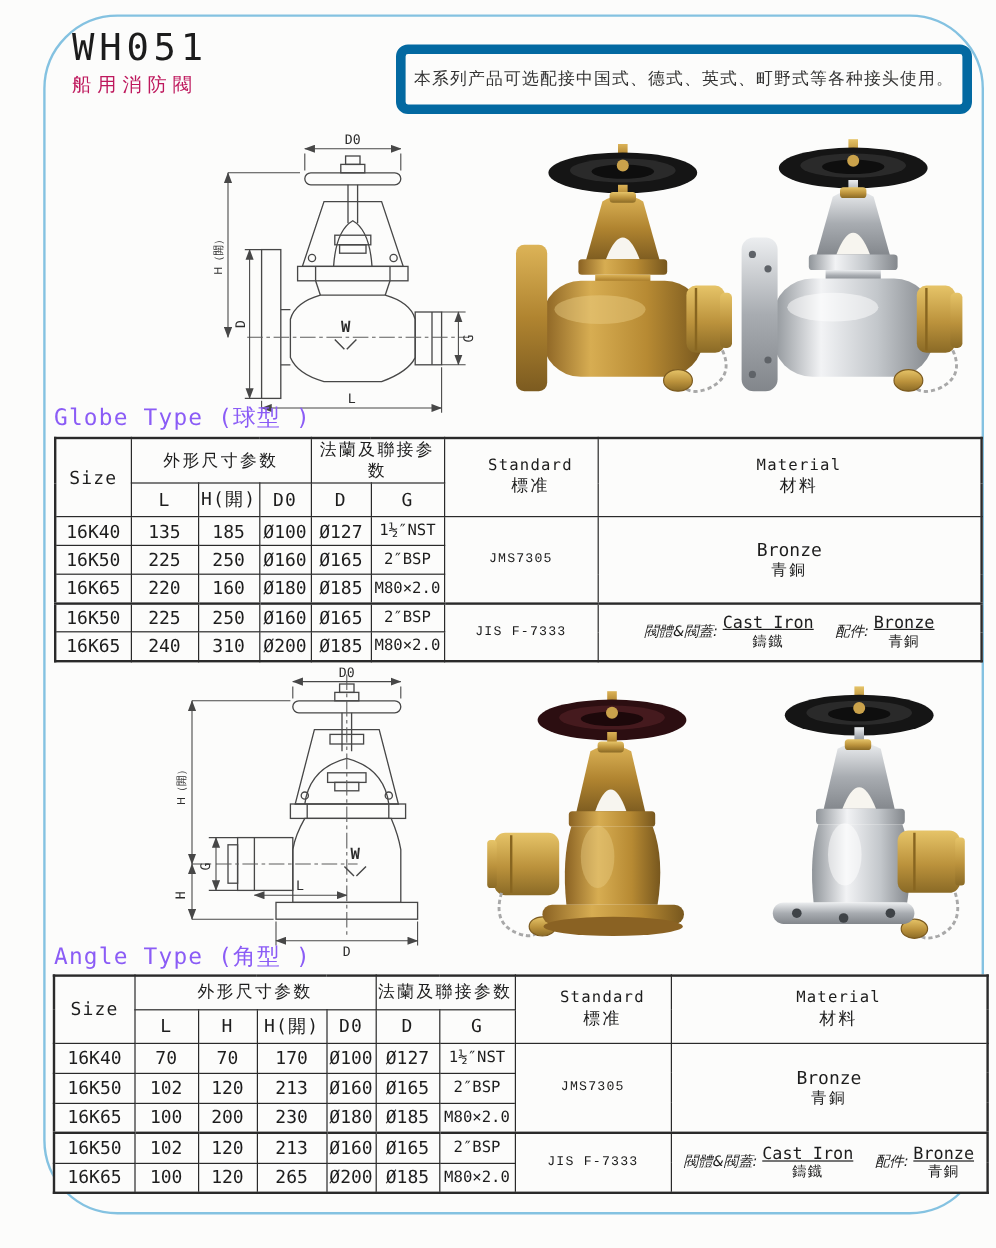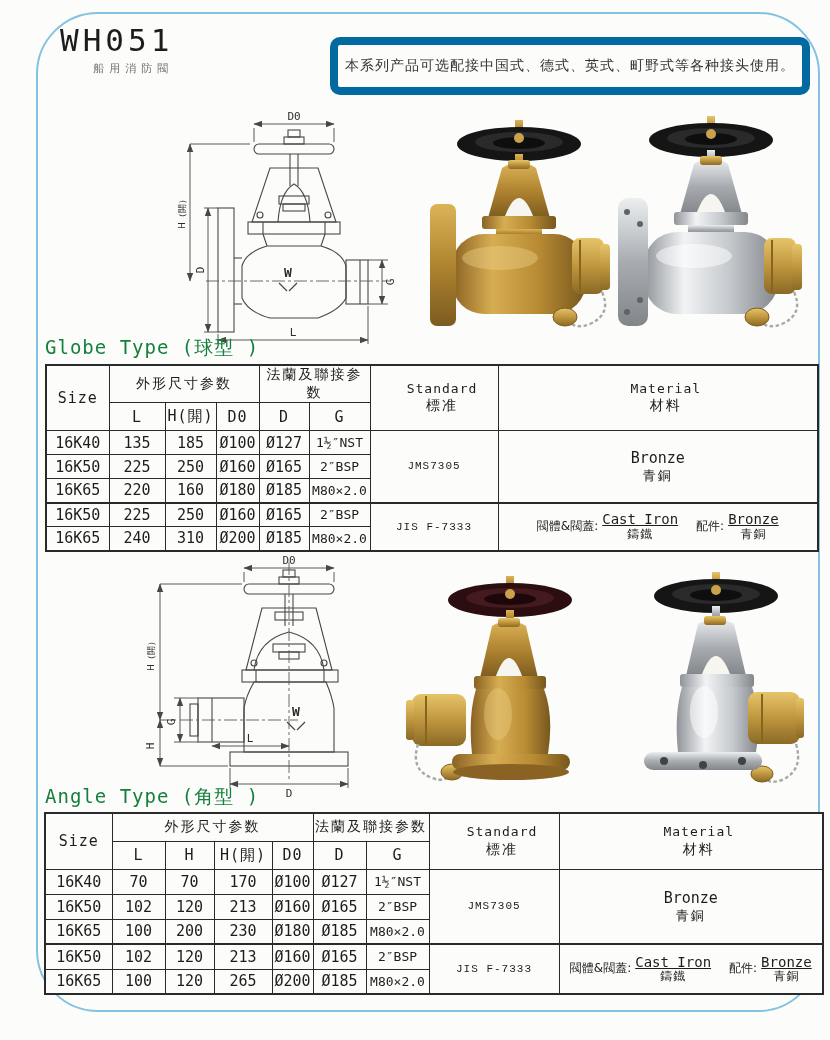--- a/index.html
+++ b/index.html
@@ -3,27 +3,27 @@
 <meta charset="utf-8">
 <style>
   html,body{margin:0;padding:0;background:#ffffff;}
   .page{position:relative;width:830px;height:1040px;background:#fcfcfb;overflow:hidden;
         font-family:"DejaVu Sans Mono","Liberation Mono",monospace;color:#222;}
   .frame{position:absolute;left:36px;top:12px;width:780px;height:996px;
          border:2px solid #84c2e1;border-radius:62px;}
   
   .brand{position:absolute;left:60px;top:22px;}
   .model{font-size:31px;font-weight:normal;letter-spacing:4px;color:#1c1c1c;}
-  .sub-cn{font-size:11px;letter-spacing:5px;margin-top:3px;font-family:"DejaVu Sans",sans-serif;color:#737373;text-align:right;}
+  .sub-cn{font-size:16px;letter-spacing:5px;margin-top:3px;font-family:"DejaVu Sans",sans-serif;color:#be185d;}
   .sub-en{font-size:19px;letter-spacing:1px;margin-top:4px;color:#1f1f1f;}
   .note{position:absolute;left:330px;top:37px;width:464px;height:42px;border:8px solid #0369a1;
         border-radius:10px;display:flex;align-items:center;justify-content:center;
         font-size:14px;letter-spacing:1px;color:#333;font-family:"DejaVu Sans",sans-serif;background:#fcfcfb;}
   
-  .sec-heading{position:absolute;font-size:19px;letter-spacing:1px;color:#15803d;}
+  .sec-heading{position:absolute;font-size:19px;letter-spacing:1px;color:#8b5cf6;}
   .h-globe{left:45px;top:335px;}
   .h-angle{left:45px;top:784px;}
   
   .tech-drawing{position:absolute;}
   .d-globe{left:176px;top:110px;width:236px;height:240px;}
   .d-angle{left:146px;top:556px;width:248px;height:244px;}
   .photo{position:absolute;}
   .p1{left:424px;top:110px;width:188px;height:230px;}
   .p2{left:614px;top:108px;width:192px;height:232px;}
   .p3{left:402px;top:564px;width:200px;height:235px;}
@@ -51,21 +51,21 @@
   .spec-table td.hd-en{font-size:15px;font-family:"DejaVu Sans Mono",monospace;letter-spacing:1px;}
   .two{display:flex;flex-direction:column;line-height:1.25;padding-left:16px;}
   .two .en{font-size:13px;letter-spacing:1px;}
   .two .cn{font-size:14px;font-family:"DejaVu Sans",sans-serif;letter-spacing:2px;}
   .spec-table td.thread{font-size:13px;letter-spacing:0;}
   .spec-table td.std{font-size:11px;letter-spacing:1px;font-family:Liberation Mono, monospace;}
   .mat-stack-c{display:flex;flex-direction:column;line-height:1.25;}
   .mat-stack-c .en{font-size:15px;}
   .mat-stack-c .cn{font-size:13px;font-family:"DejaVu Sans",sans-serif;letter-spacing:2px;}
   .mat-mix{display:flex;align-items:center;justify-content:center;gap:4px;}
-  .mat-mix .lbl{font-size:12px;font-family:"DejaVu Sans",sans-serif;}
+  .mat-mix .lbl{font-size:12px;font-family:"DejaVu Sans",sans-serif;font-style:italic;}
   .mat-mix .gap{margin-left:14px;}
   .mat-mix .stack{display:flex;flex-direction:column;line-height:1.1;}
   .mat-mix .stack .en{font-size:14px;text-decoration:underline;}
   .mat-mix .stack .cn{font-size:12px;font-family:"DejaVu Sans",sans-serif;letter-spacing:1px;}
 </style>
 </head>
 <body>
 
 <svg width="0" height="0" style="position:absolute">
   <defs>

